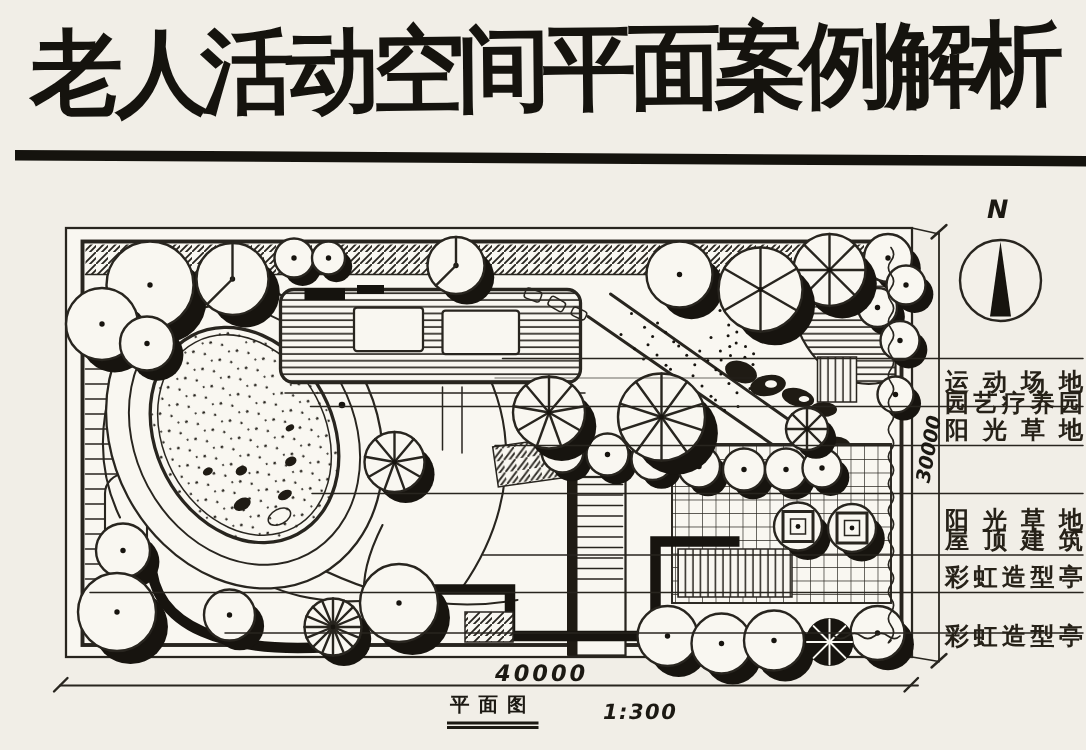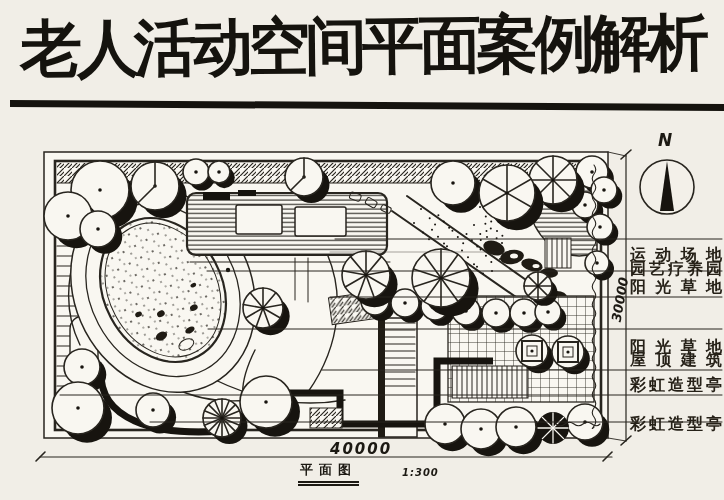--- a/index.html
+++ b/index.html
@@ -20,21 +20,21 @@
     color:#262118;text-align:justify;text-align-last:justify;line-height:18px;
   }
   #lbl0{top:220px;margin-top:40px;} #lbl1{top:246px;} #lbl2{top:278px;} #lbl3{top:310px;margin-top:28px;}
   #lbl4{top:351px;} #lbl5{top:376px;} #lbl6{top:415px;}
   #northLabel{left:658px;top:130px;font-size:17px;font-weight:700;font-style:italic;}
   #dimH{left:330px;top:440px;font-size:15px;font-weight:600;font-style:italic;letter-spacing:2px;}
   #dimV{left:594px;top:292px;width:52px;text-align:center;font-size:13px;font-weight:600;font-style:italic;
         transform:rotate(-80deg);transform-origin:center;}
   #caption{left:298px;top:461px;font-size:13px;font-weight:700;letter-spacing:6px;
            border-bottom:5px double #1c1913;padding:0 2px 2px 2px;}
-  #scale{left:402px;top:467px;font-size:10px;font-weight:600;font-style:italic;letter-spacing:1px;}
+  #scale{left:402px;top:467px;font-size:14px;font-weight:600;font-style:italic;letter-spacing:1px;}
 </style>
 </head>
 <body>
 
 <svg id="planSvg" width="724" height="500" viewBox="0 0 724 500">
   <defs>
     <pattern id="ph" width="4.5" height="4.5" patternUnits="userSpaceOnUse">
       <rect width="4.5" height="4.5" fill="#f9f7f1"></rect>
       <line x1="0" y1="2" x2="4.5" y2="2" stroke="#28251f" stroke-width="1.1"></line>
     </pattern>

